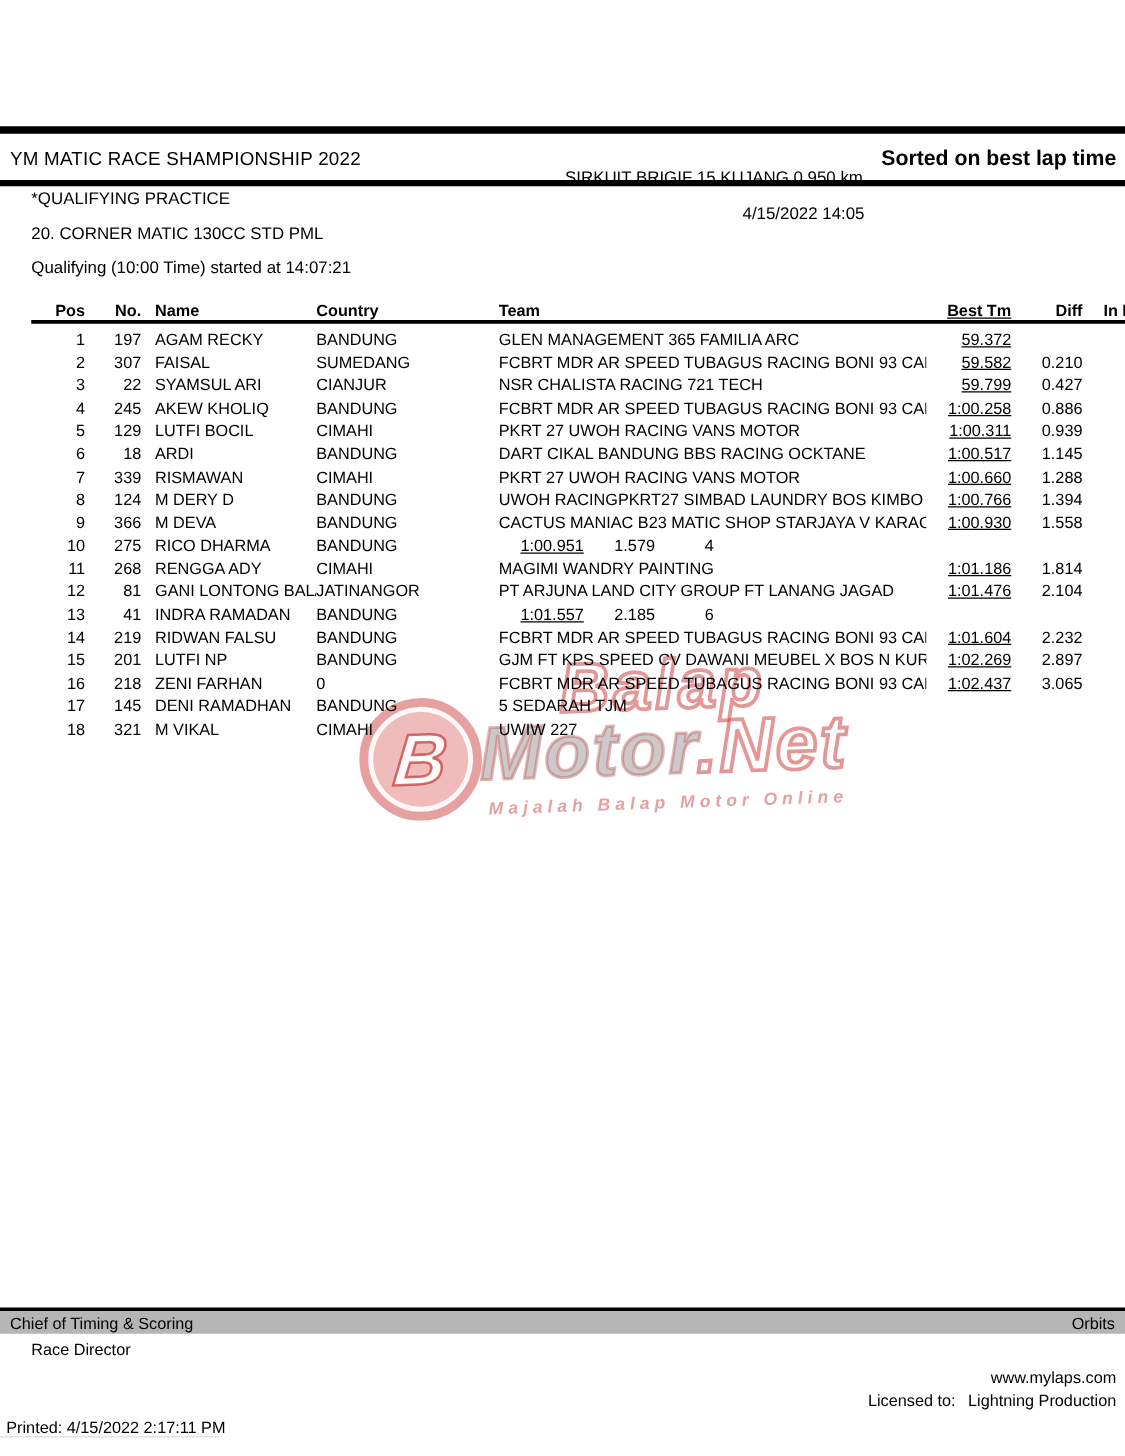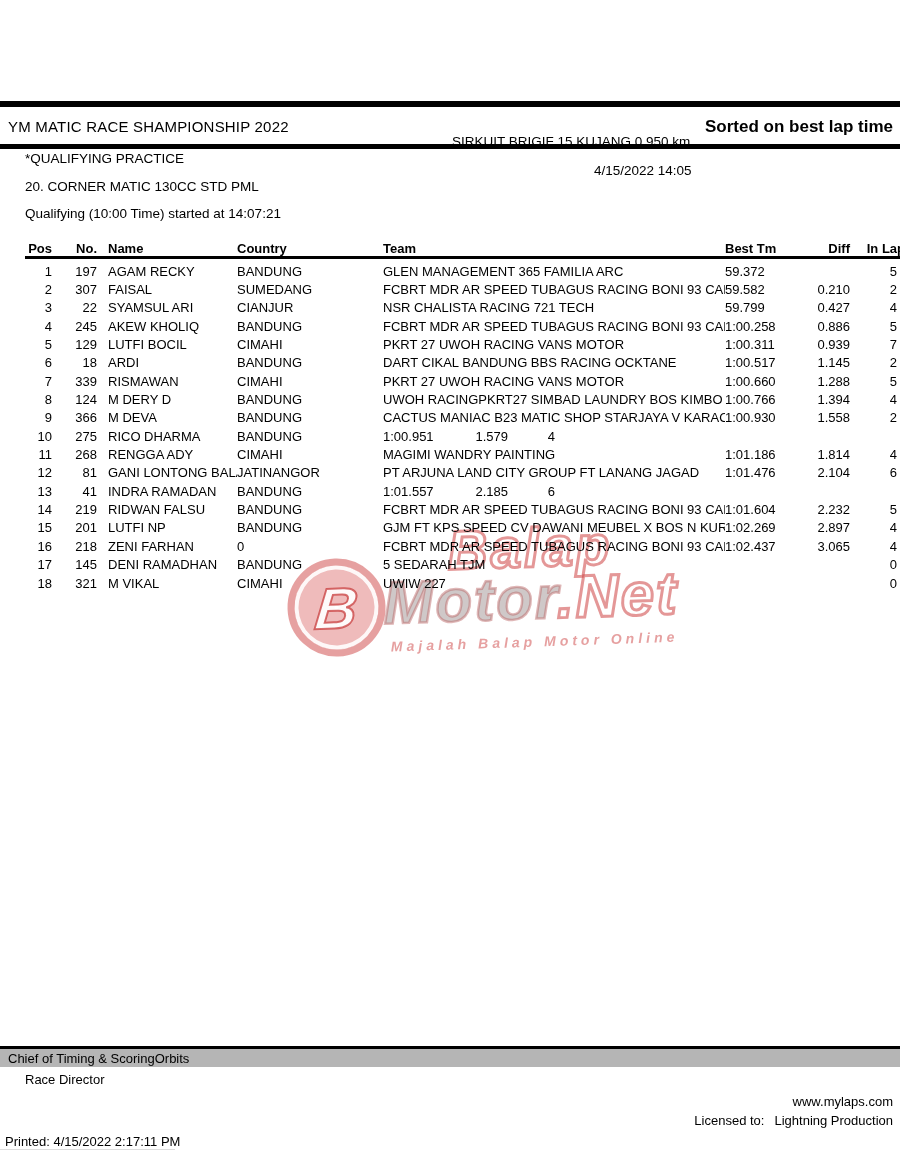--- a/index.html
+++ b/index.html
@@ -25,26 +25,26 @@
   #class-name{top:179px;left:25px;}
   #session-datetime{top:163px;left:594px;}
   #session-start{top:206px;left:25px;}
 
   
   #results{position:absolute;left:25px;top:240px;width:880px;z-index:2;}
   .tr{display:flex;align-items:center;height:18.35px;font-size:13px;white-space:nowrap;}
   #results-head{font-weight:bold;height:17px;}
   #head-rule{position:absolute;left:25px;top:256px;width:875px;height:2.5px;background:#000;z-index:2;}
   #results-body{margin-top:5px;}
-  .c-pos{width:27px;text-align:right;flex:none;}
+  .c-pos{width:27px;text-align:right;flex:none;margin-left:16px;}
   .c-no{width:45px;text-align:right;flex:none;}
   .c-name{width:140px;padding-left:11px;box-sizing:border-box;overflow:hidden;flex:none;}
   .c-country{width:146px;overflow:hidden;flex:none;}
   .c-team{width:342px;overflow:hidden;flex:none;}
-  .c-best{width:70px;text-align:left;padding-right:2px;box-sizing:border-box;flex:none;}
+  .c-best{width:70px;text-align:right;padding-right:2px;box-sizing:border-box;flex:none;text-decoration:underline;}
   .c-diff{width:57px;text-align:right;padding-right:2px;box-sizing:border-box;flex:none;}
   .c-laps{width:53px;text-align:right;padding-right:8px;box-sizing:border-box;flex:none;}
   #results-head .c-laps{padding-right:0;}
 
   
   #watermark{position:absolute;left:287px;top:522px;width:470px;height:135px;z-index:1;transform:rotate(-2deg);pointer-events:none;}
   #wm-circle{position:absolute;left:0;top:30px;width:84px;height:84px;border-radius:50%;
     border:7px solid rgba(205,65,65,.5);
     box-shadow:inset 0 0 0 4px rgba(255,255,255,.9), inset 0 0 0 40px rgba(215,85,85,.4);
     display:flex;align-items:center;justify-content:center;}
@@ -54,21 +54,21 @@
     color:rgba(255,255,255,.25);-webkit-text-stroke:3px rgba(205,65,65,.55);}
   #wm-motor{position:absolute;left:96px;top:42px;font-style:italic;font-weight:900;font-size:60px;letter-spacing:2px;}
   #wm-motor .g{color:rgba(160,145,145,.5);-webkit-text-stroke:2.5px rgba(185,95,95,.45);}
   #wm-motor .r{color:rgba(255,255,255,.25);-webkit-text-stroke:3px rgba(205,65,65,.55);}
   #wm-sub{position:absolute;left:102px;top:112px;font-style:italic;font-weight:900;font-size:14px;letter-spacing:4px;
     color:rgba(205,65,65,.5);}
 
   
   #footer-rule{top:1046px;height:3px;}
   #footer-bar{position:absolute;top:1049px;left:0;right:0;height:18px;background:#b5b5b5;
-    display:flex;align-items:center;padding:0 8px;font-size:13px;}
+    display:flex;justify-content:space-between;align-items:center;padding:0 8px;font-size:13px;}
   #race-director{top:1072px;left:25px;font-size:13px;}
   #mylaps-url{top:1094px;right:7px;font-size:13px;}
   #licensed{top:1113px;right:7px;font-size:13px;}
   #licensed .lbl{margin-right:10px;}
   #printed{top:1134px;left:5px;font-size:13px;text-align:right;}
   #bottom-faint-rule{top:1149px;left:0;width:175px;height:1px;background:#dddddd;position:absolute;}
 </style>
 </head>
 <body>
 

